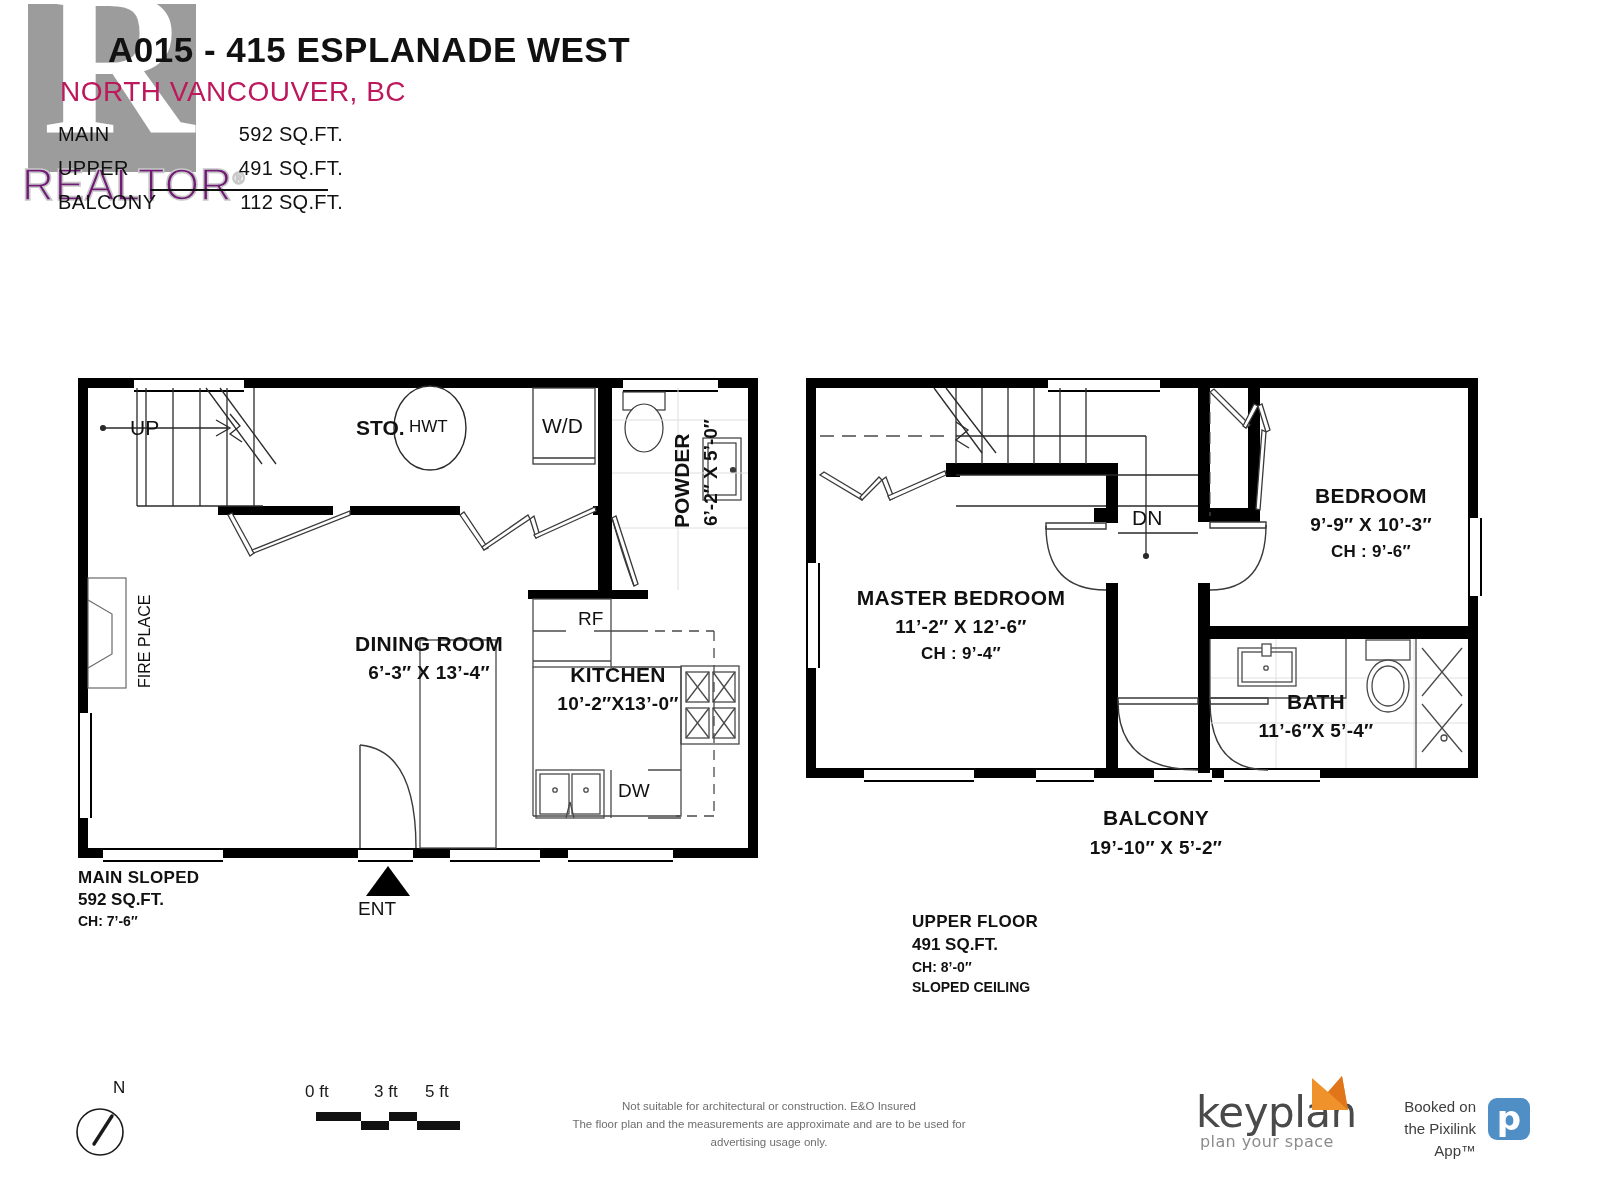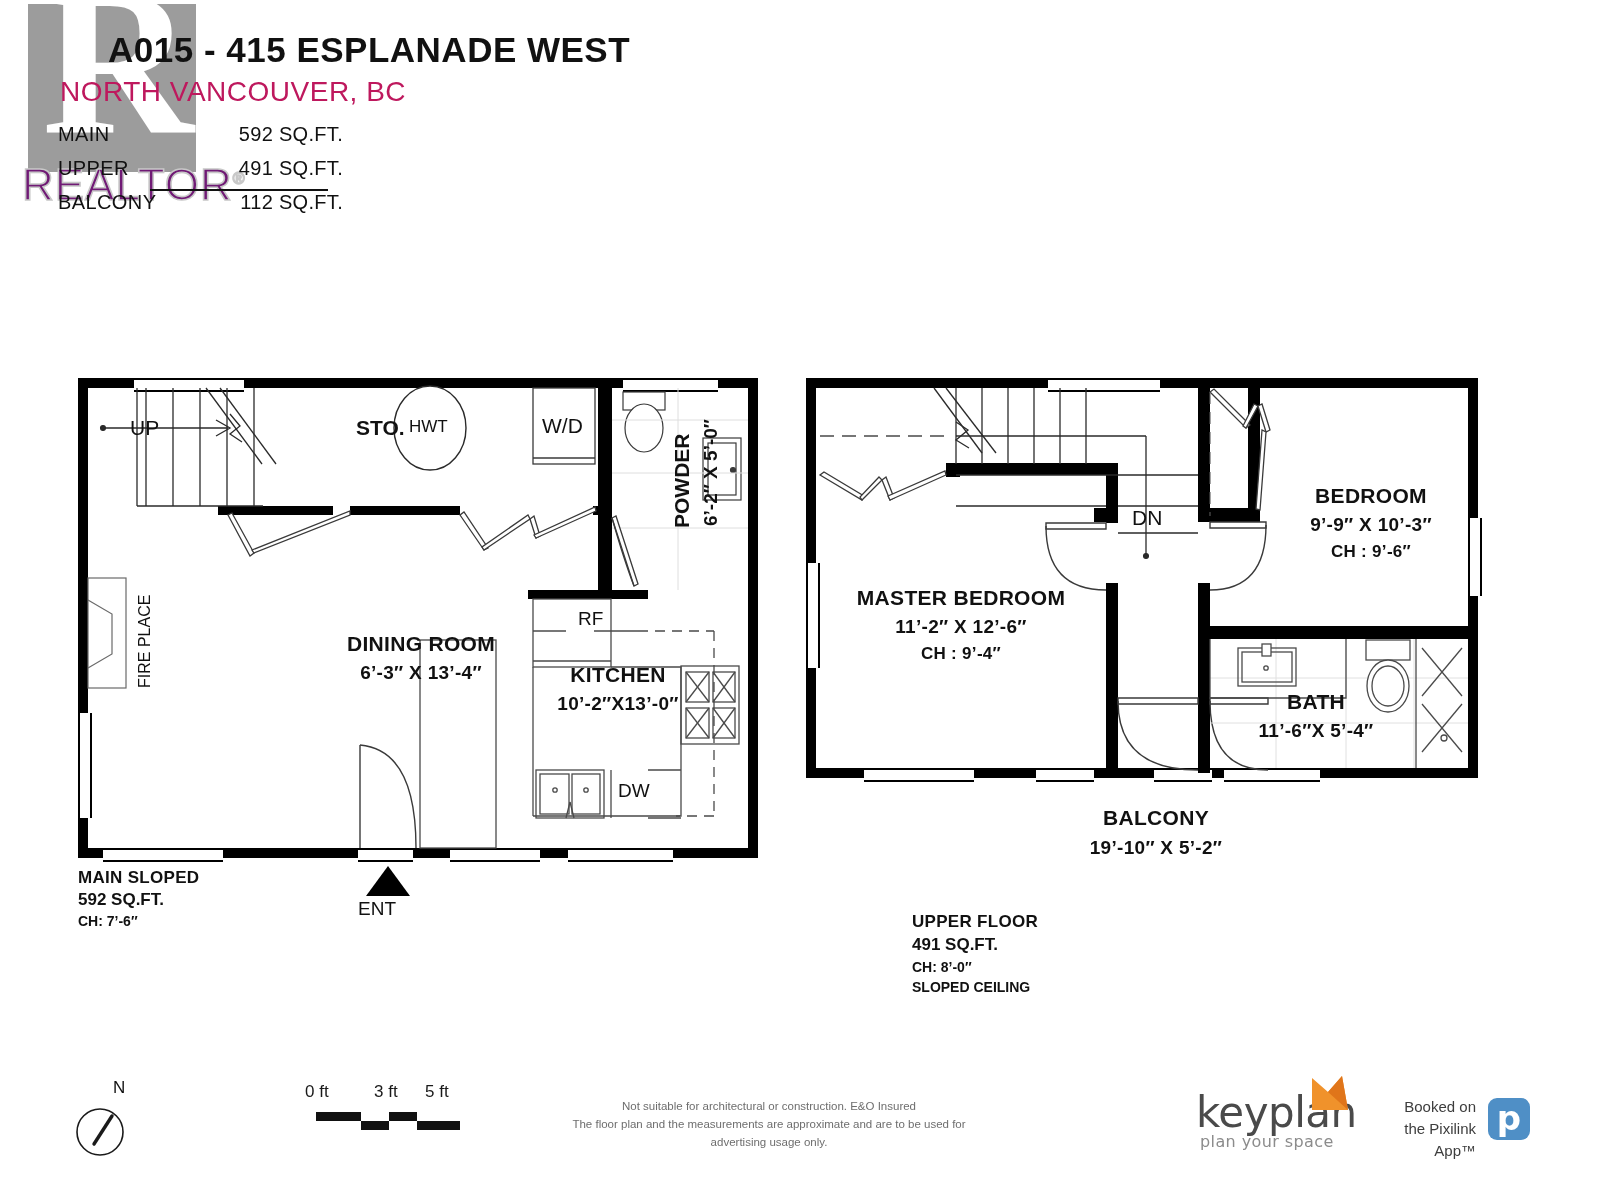--- a/index.html
+++ b/index.html
@@ -326,21 +326,21 @@
   <div class="small-txt" style="left:464px; top:36px; font-size:21px;">W/D</div>
   <div class="small-txt" style="left:500px; top:230px; font-size:19px;">RF</div>
   <div class="small-txt" style="left:540px; top:402px; font-size:19px;">DW</div>
 
   <div class="vert-lbl" style="left:592px; top:150px; transform:rotate(-90deg); font-size:21px; font-weight:700;">POWDER</div>
   <div class="vert-lbl" style="left:622px; top:148px; transform:rotate(-90deg); font-size:19px; font-weight:700;">6’-2″ X 5’-0″</div>
 
   <div class="vert-lbl" style="left:58px; top:310px; transform:rotate(-90deg); font-size:16px; font-weight:400;">FIRE PLACE</div>
 
 
-  <div class="lbl-room" style="left:218px; top:254px; width:250px;">
+  <div class="lbl-room" style="left:226px; top:254px; width:250px;">
     <div class="rm-name">DINING ROOM</div>
     <div class="rm-dim" style="margin-top:6px;">6’-3″   X   13’-4″</div>
   </div>
 
   <div class="lbl-room" style="left:440px; top:285px; width:200px;">
     <div class="rm-name">KITCHEN</div>
     <div class="rm-dim" style="margin-top:6px;">10’-2″X13’-0″</div>
   </div>
 </div>
 

